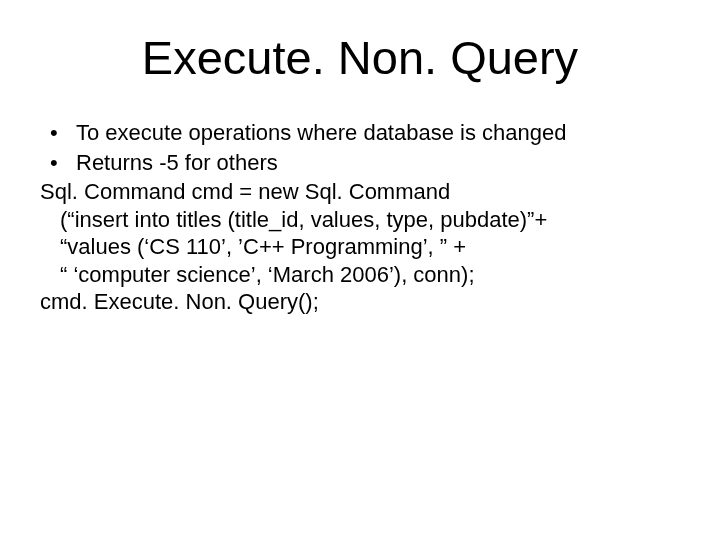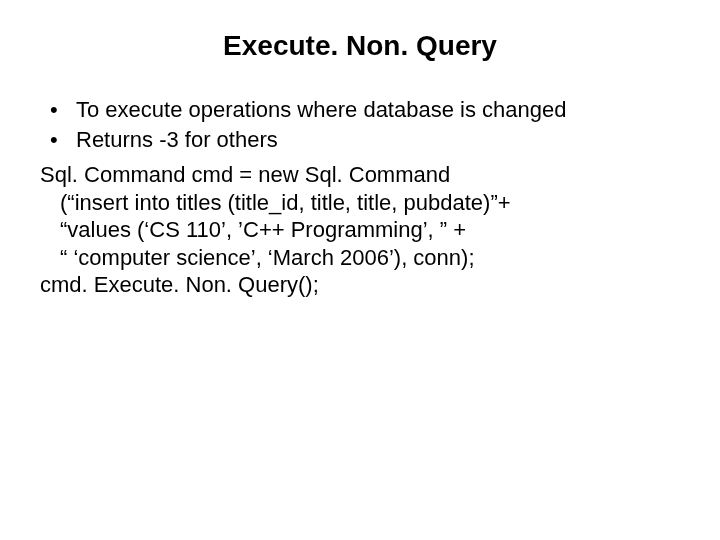--- a/index.html
+++ b/index.html
@@ -11,24 +11,24 @@
     font-family: Arial, Helvetica, sans-serif;
     color: #000000;
   }
   .slide {
     width: 720px;
     height: 540px;
     box-sizing: border-box;
     padding: 30px 40px 40px 40px;
   }
   .title {
-    font-size: 28px;
+    font-size: 47px;
     text-align: center;
     margin: 0 0 34px 0;
-    font-weight: bold;
+    font-weight: normal;
   }
   .body {
     font-size: 22px;
     line-height: 1.25;
   }
   ul.bullets {
     list-style: none;
     margin: 0;
     padding: 0;
   }
@@ -37,40 +37,40 @@
     padding-left: 36px;
     margin: 0 0 2px 0;
   }
   ul.bullets li::before {
     content: "•";
     position: absolute;
     left: 10px;
     top: 0;
   }
   .code-lines {
-    margin-top: 8px;
+    margin-top: 2px;
   }
   .code-line {
     white-space: pre-wrap;
   }
   .indent1 { padding-left: 20px; }
 </style>
 </head>
 <body>
 
 <div class="slide">
   <h1 class="title">Execute. Non. Query</h1>
 
   <div class="body">
     <ul class="bullets">
       <li>To execute operations where database is changed</li>
-      <li>Returns -3 for others</li>
+      <li>Returns -5 for others</li>
     </ul>
 
     <div class="code-lines">
       <div class="code-line">Sql. Command cmd = new Sql. Command</div>
-      <div class="code-line indent1">(“insert into titles (title_id, title, title, pubdate)”+</div>
+      <div class="code-line indent1">(“insert into titles (title_id, values, type, pubdate)”+</div>
       <div class="code-line indent1">“values (‘CS 110’, ’C++ Programming’, ” +</div>
       <div class="code-line indent1">“ ‘computer science’, ‘March 2006’), conn);</div>
       <div class="code-line">cmd. Execute. Non. Query();</div>
     </div>
   </div>
 </div>
 
 </body></html>

